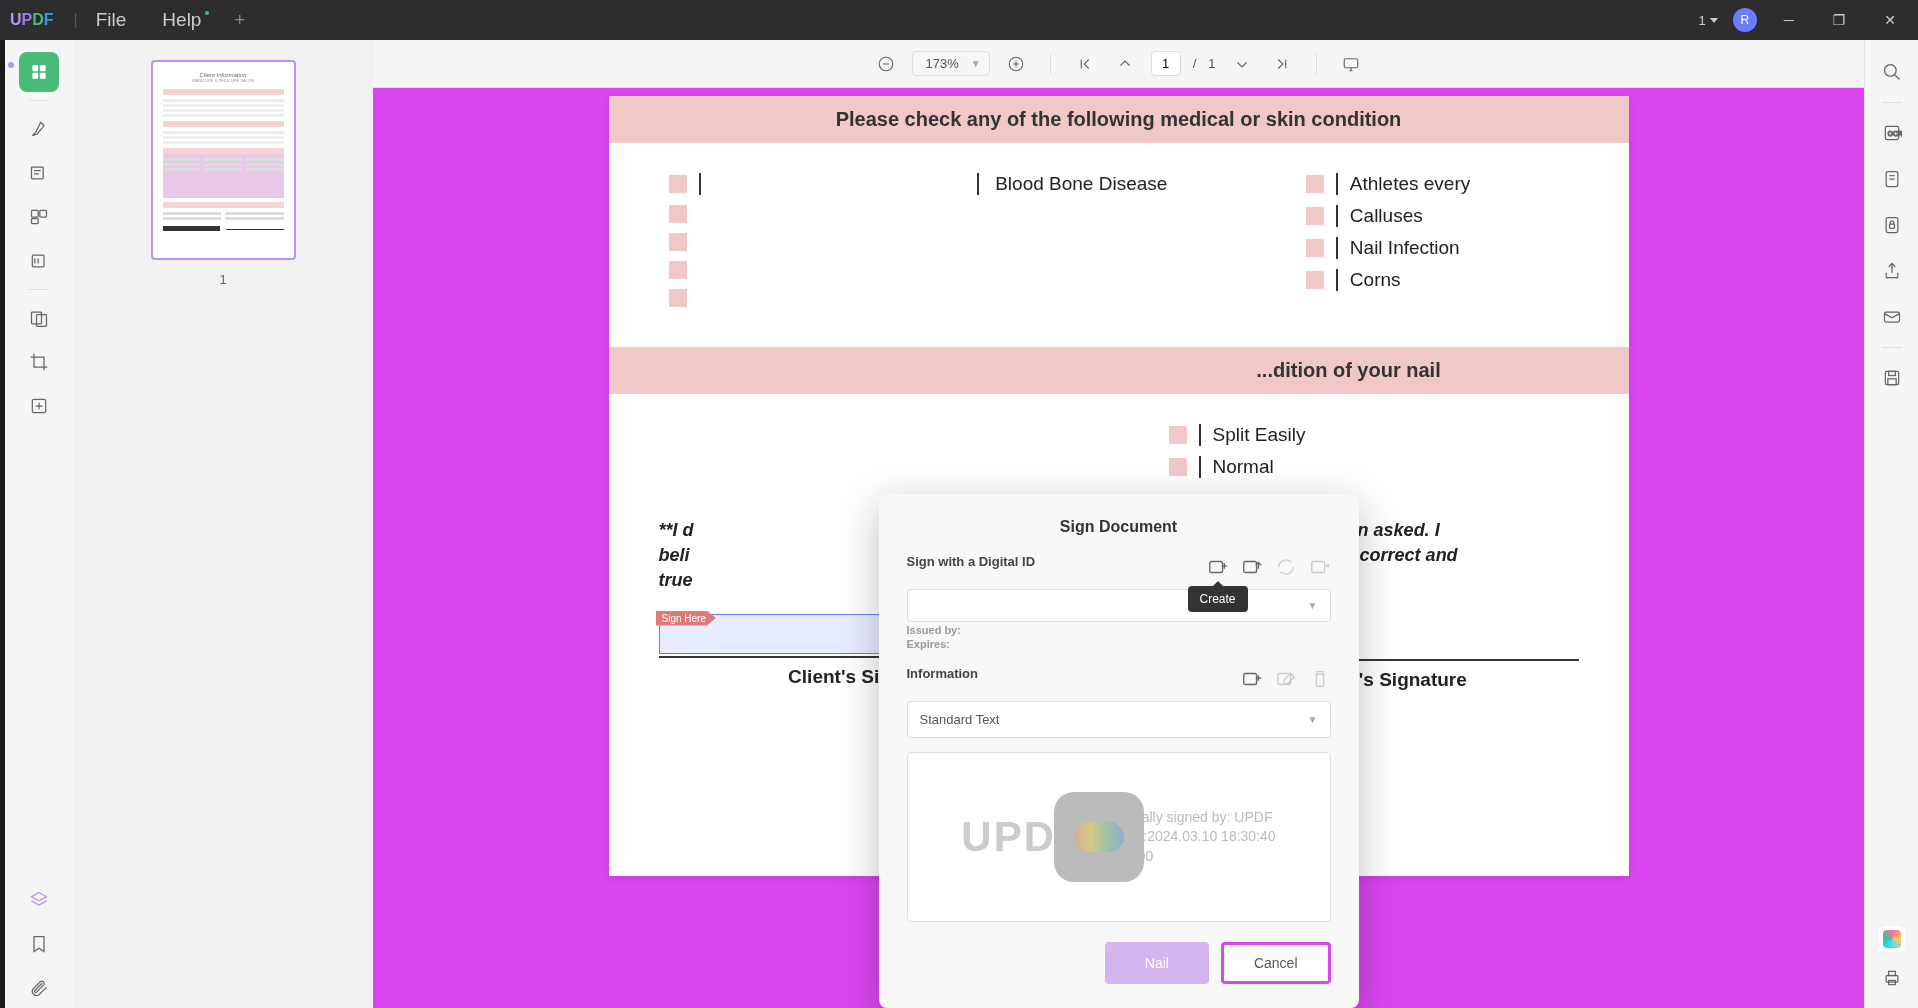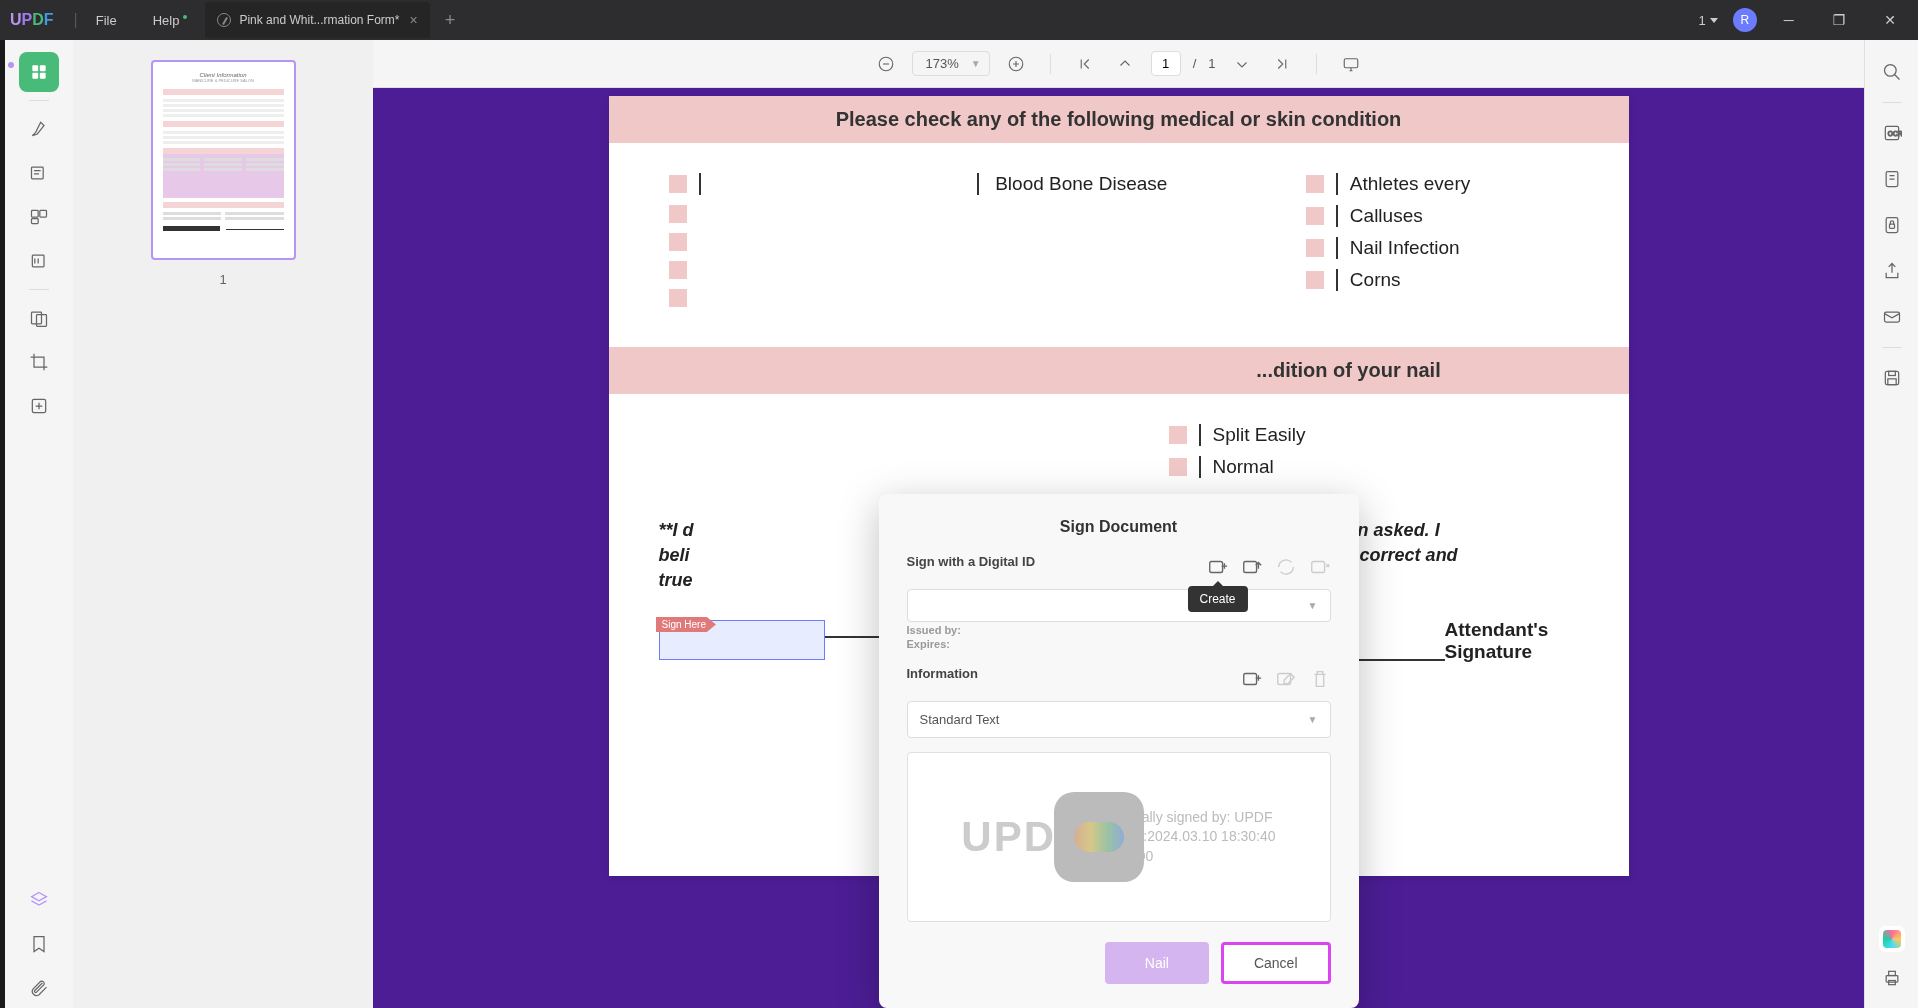--- a/index.html
+++ b/index.html
@@ -5,21 +5,21 @@
     * { margin: 0; padding: 0; box-sizing: border-box; font-family: -apple-system, BlinkMacSystemFont, 'Segoe UI', sans-serif; }
     body { background: #1a1a1a; overflow: hidden; width: 1918px; height: 1008px; position: relative; }
     
     
     .titlebar { height: 40px; background: #2d2d30; display: flex; align-items: center; padding: 0 10px; }
     .logo { font-weight: bold; font-size: 16px; margin-right: 20px; }
     .logo .u { color: #b794f4; }
     .logo .p { color: #9f7aea; }
     .logo .d { color: #48bb78; }
     .logo .f { color: #4299e1; }
-    .menu-item { color: #ccc; font-size: 13px; padding: 0 18px; cursor: pointer; position: relative; }
+    .menu-item { color: #ccc; font-size: 19px; padding: 0 18px; cursor: pointer; position: relative; }
     .menu-sep { color: #555; }
     .green-dot { position: absolute; top: 2px; right: 10px; width: 4px; height: 4px; background: #48bb78; border-radius: 50%; }
     .tab { background: #252526; display: flex; align-items: center; padding: 0 12px; height: 36px; margin-left: 8px; border-radius: 4px 4px 0 0; }
     .tab-icon { width: 14px; height: 14px; border: 1.5px solid #888; border-radius: 50%; margin-right: 8px; position: relative; }
     .tab-icon::after { content: ''; position: absolute; top: 3px; left: 6px; width: 2px; height: 8px; background: #888; transform: rotate(30deg); }
     .tab-title { color: #ccc; font-size: 12px; margin-right: 10px; }
     .tab-close { color: #888; font-size: 14px; cursor: pointer; }
     .new-tab { color: #888; font-size: 18px; padding: 0 15px; cursor: pointer; }
     .titlebar-right { margin-left: auto; display: flex; align-items: center; gap: 15px; }
     .tab-count { color: #ccc; font-size: 13px; display: flex; align-items: center; gap: 4px; }
@@ -50,21 +50,21 @@
     .thumb-row { height: 3px; background: #eee; }
     .thumb-cols { display: flex; gap: 4px; margin: 3px 0; }
     .thumb-col { flex: 1; display: flex; flex-direction: column; gap: 2px; }
     .thumb-item { height: 3px; background: #ddd; }
     .thumb-sig { display: flex; gap: 6px; margin-top: 6px; }
     .thumb-sig-box { flex: 1; height: 4px; border-bottom: 1px solid #333; }
     .thumb-sig-box.filled { background: #333; height: 5px; }
     .thumb-num { color: #666; font-size: 13px; margin-top: 12px; }
     
     
-    .doc-area { flex: 1; display: flex; flex-direction: column; background: #4c1d95; position: relative; }
+    .doc-area { flex: 1; display: flex; flex-direction: column; background: #d946ef; position: relative; }
     
     
     .toolbar { height: 48px; background: #f5f5f5; display: flex; align-items: center; justify-content: center; gap: 12px; border-bottom: 1px solid #e0e0e0; }
     .tb-btn { width: 28px; height: 28px; display: flex; align-items: center; justify-content: center; cursor: pointer; color: #666; }
     .tb-btn svg { width: 18px; height: 18px; }
     .zoom-level { font-size: 13px; color: #555; padding: 0 4px; }
     .zoom-dd { display: flex; align-items: center; border: 1px solid #ddd; border-radius: 4px; padding: 4px 8px; gap: 8px; }
     .tb-sep { width: 1px; height: 20px; background: #ddd; margin: 0 8px; }
     .page-input { width: 30px; text-align: center; border: 1px solid #ddd; border-radius: 4px; padding: 4px; font-size: 13px; }
     .page-total { font-size: 13px; color: #555; }
@@ -79,21 +79,21 @@
     .conditions-grid { display: flex; padding: 30px 60px; gap: 26px; }
     .cond-col { flex: 1; display: flex; flex-direction: column; gap: 10px; }
     .cond-item { display: flex; align-items: center; gap: 12px; }
     .cond-check { width: 18px; height: 18px; background: #f0c8c8; }
     .cond-sep { width: 2px; height: 22px; background: #333; }
     .cond-label { font-size: 19px; color: #222; font-weight: 500; }
     
     .declaration { padding: 10px 50px; font-size: 18px; font-style: italic; font-weight: 600; color: #222; line-height: 1.4; }
     
     .signatures { display: flex; padding: 10px 50px 40px; gap: 80px; }
-    .sig-col { flex: 1; display: flex; flex-direction: row; align-items: center; }
+    .sig-col { flex: 1; display: flex; flex-direction: column; align-items: center; }
     .sig-field { width: 100%; height: 40px; border: 1.5px solid #6b7cff; background: #e8ecff; position: relative; margin-bottom: 2px; }
     .sign-here-tag { position: absolute; left: -4px; top: -4px; background: #e07a7a; color: white; font-size: 10px; padding: 2px 10px 2px 6px; clip-path: polygon(0 0, 85% 0, 100% 50%, 85% 100%, 0 100%); }
     .sig-line { width: 100%; border-bottom: 2px solid #333; margin-bottom: 8px; }
     .sig-line.no-field { margin-top: 45px; }
     .sig-label { font-size: 19px; font-weight: 600; color: #222; }
     
     
     .right-sidebar { width: 54px; background: #f5f5f5; display: flex; flex-direction: column; align-items: center; padding-top: 12px; gap: 6px; border-left: 1px solid #e0e0e0; }
     
     
@@ -130,25 +130,20 @@
 <div class="titlebar">
   <div class="logo">
     <span class="u">U</span><span class="p">P</span><span class="d">D</span><span class="f">F</span>
   </div>
   <span class="menu-sep">|</span>
   <div class="menu-item">File</div>
   <div class="menu-item">
     <span>Help</span>
     <span class="green-dot"></span>
   </div>
-  <div class="tab">
-    <span class="tab-icon"></span>
-    <span class="tab-title">Pink and Whit...rmation Form*</span>
-    <span class="tab-close">×</span>
-  </div>
   <span class="new-tab">+</span>
   <div class="titlebar-right">
     <div class="tab-count">
       <span>1</span>
       <span class="chevron-down"></span>
     </div>
     <div class="avatar">R</div>
     <span class="window-btn">─</span>
     <span class="window-btn">❐</span>
     <span class="window-btn">✕</span>

